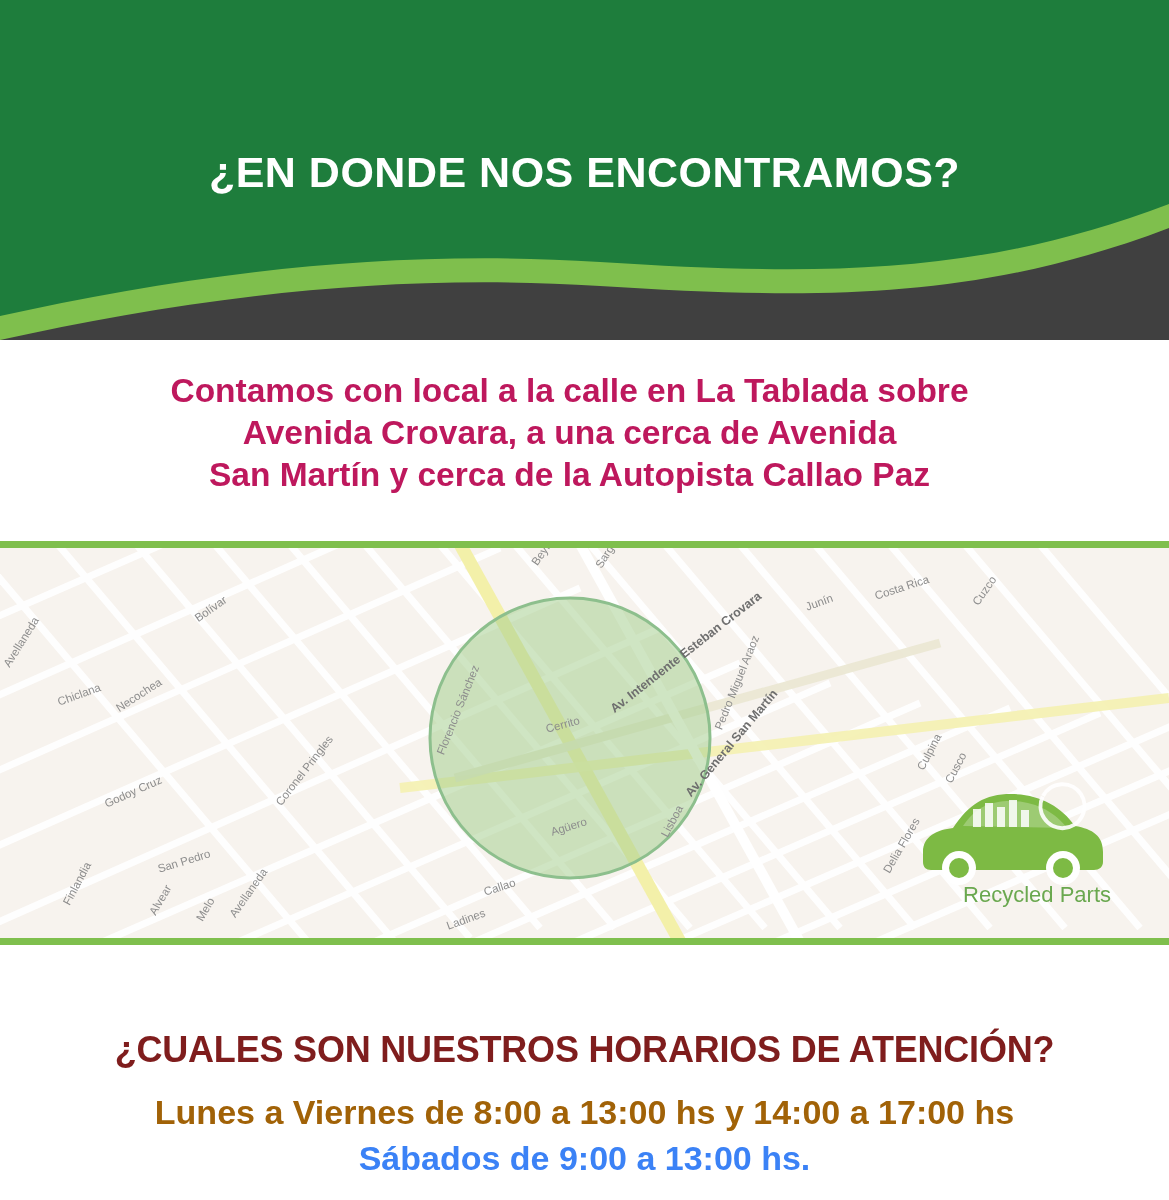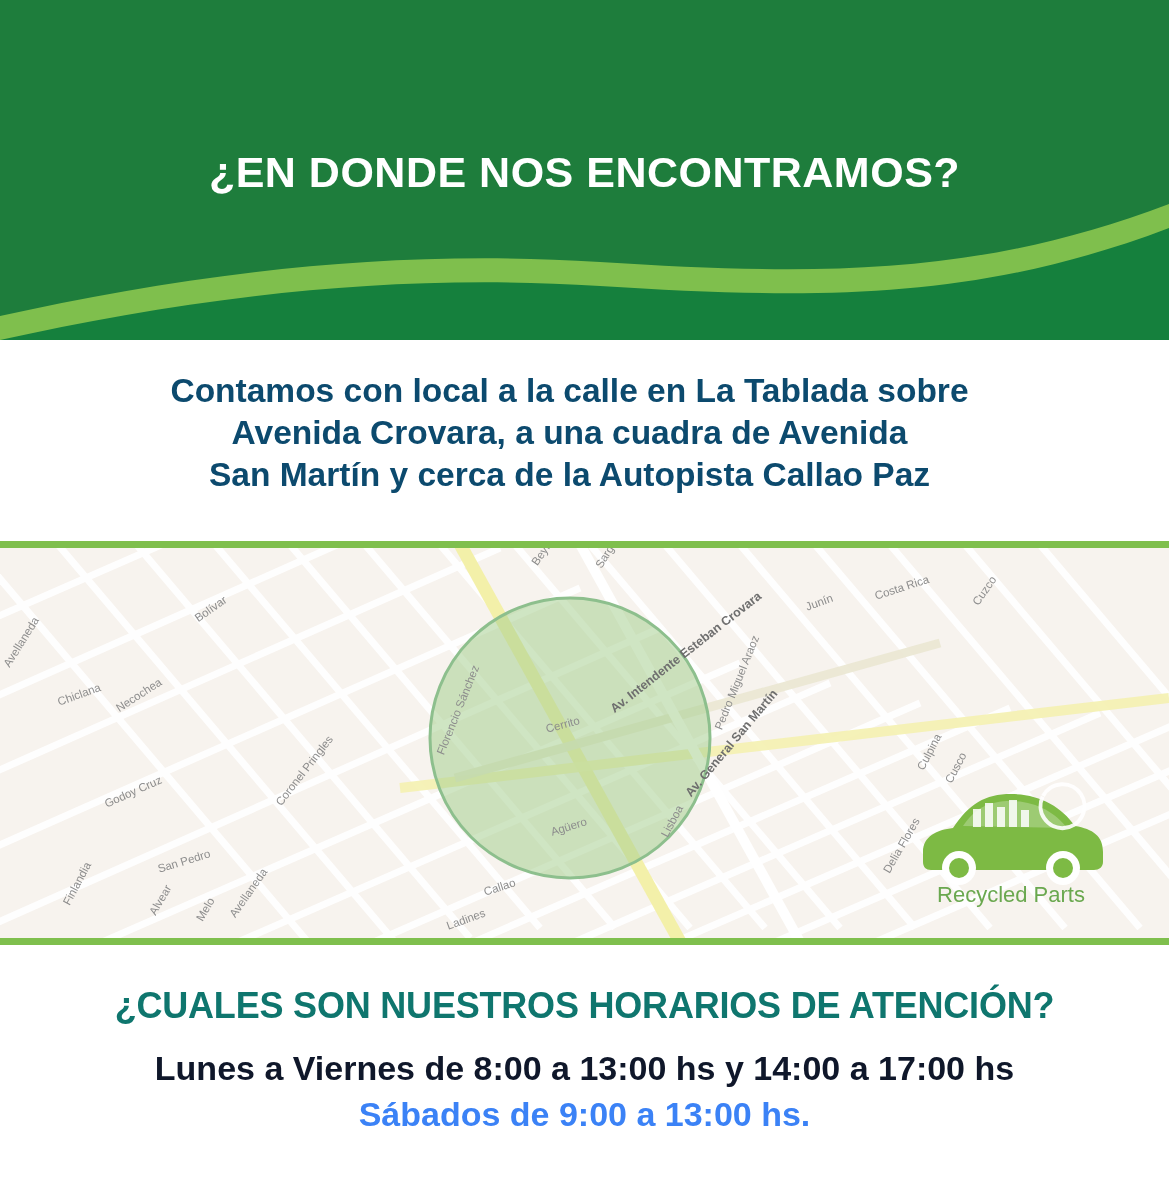--- a/index.html
+++ b/index.html
@@ -14,21 +14,21 @@
     overflow: hidden;
     position: relative;
   }
 
   
   .header {
     position: relative;
     width: 1169px;
     height: 340px;
     overflow: hidden;
-    background: #15803d;
+    background: #404040;
   }
   .header-svg {
     position: absolute;
     top: 0;
     left: 0;
   }
   .header-title {
     position: absolute;
     top: 148px;
     left: 0;
@@ -41,21 +41,21 @@
     font-family: "Liberation Sans", sans-serif;
   }
 
   
   .intro {
     position: absolute;
     top: 370px;
     left: 0;
     width: 1139px;
     text-align: center;
-    color: #0c4a6e;
+    color: #be185d;
     font-size: 33.5px;
     font-weight: bold;
     line-height: 42px;
     font-family: "Liberation Sans", sans-serif;
   }
 
   
   .map-section {
     position: absolute;
     top: 541px;
@@ -93,43 +93,44 @@
     right: 58px;
     bottom: 24px;
     width: 200px;
     height: 140px;
   }
   .logo-text {
     position: absolute;
     bottom: 6px;
     left: 0;
     width: 200px;
-    text-align: center;
+    text-align: right;
     color: #6aa84f;
     font-size: 22px;
     font-family: "Liberation Sans", sans-serif;
   }
 
   
   .hours {
     position: absolute;
     top: 985px;
     left: 0;
     width: 1169px;
     text-align: center;
   }
   .hours-title {
-    color: #0f766e;
+    color: #7f1d1d;
     font-size: 36px;
     font-weight: bold;
     font-family: "Liberation Sans", sans-serif;
     letter-spacing: -0.2px;
+    margin-top: 44px;
   }
   .hours-line {
-    color: #0f172a;
+    color: #a16207;
     font-size: 34px;
     font-weight: bold;
     line-height: 46px;
     font-family: "Liberation Sans", sans-serif;
     margin-top: 18px;
   }
   .hours-line2 {
     color: #3b82f6;
     font-size: 34px;
     font-weight: bold;
@@ -143,21 +144,21 @@
 <div class="header">
   <svg class="header-svg" width="1169" height="340" viewBox="0 0 1169 340">
     <path d="M0,0 L1169,0 L1169,228 C980,300 820,300 600,286 C380,272 180,300 0,340 Z" fill="#7fbf4d"></path>
     <path d="M0,0 L1169,0 L1169,204 C980,276 820,276 600,262 C380,248 180,276 0,316 Z" fill="#1e7d3c"></path>
   </svg>
   <div class="header-title">¿EN DONDE NOS ENCONTRAMOS?</div>
 </div>
 
 <div class="intro">
   <div>Contamos con local a la calle en La Tablada sobre</div>
-  <div>Avenida Crovara, a una cuadra de Avenida</div>
+  <div>Avenida Crovara, a una cerca de Avenida</div>
   <div>San Martín y cerca de la Autopista Callao Paz</div>
 </div>
 
 <div class="map-section">
   <svg class="map-canvas" width="1169" height="392" viewBox="0 0 1169 392">
     <rect x="0" y="0" width="1169" height="392" fill="#f7f3ee"></rect>
     <g stroke="#ffffff" stroke-width="7" fill="none" opacity="0.95">
 
       <line x1="-60" y1="-40" x2="330" y2="420"></line>
       <line x1="10" y1="-60" x2="400" y2="400"></line>

